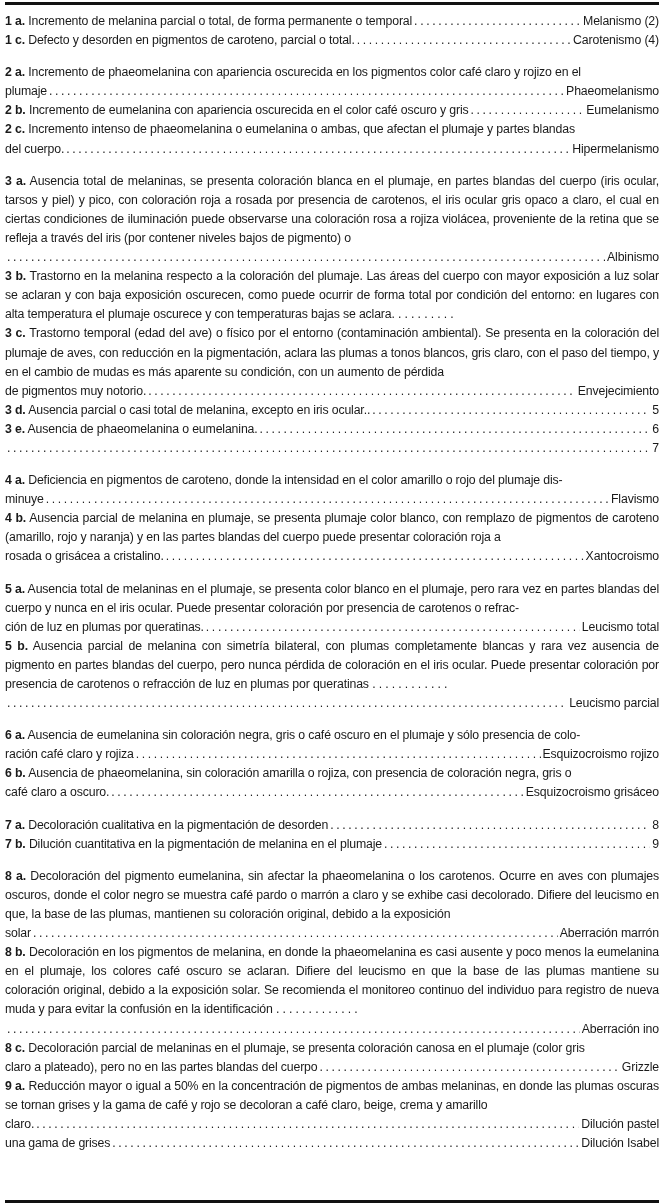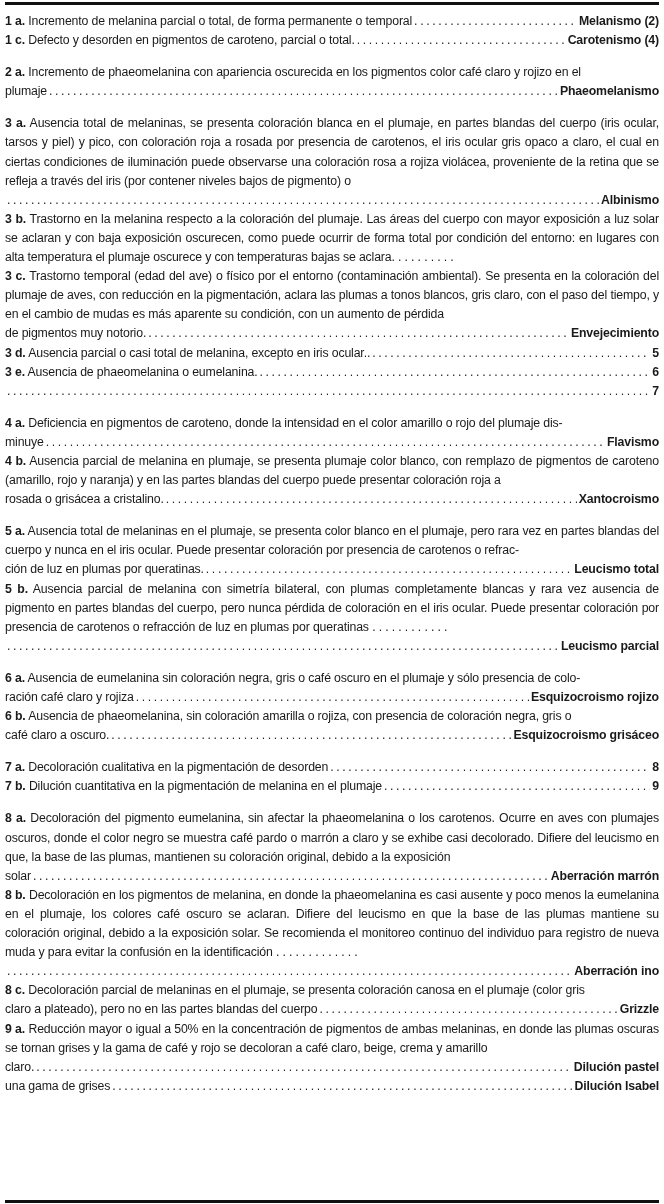--- a/index.html
+++ b/index.html
@@ -20,21 +20,21 @@
     position: relative;
   }
   .entry .code { font-weight: bold; }
   .line-end { display: flex; align-items: flex-end; }
   .line-end .tail { white-space: nowrap; }
   .line-end .dots {
     flex: 1; overflow: hidden; white-space: nowrap; margin: 0 2px;
     letter-spacing: 2.6px; color: #222;
   }
   .line-end .dots::before { content: "........................................................................................................................................................................................"; }
-  .line-end .result { font-weight: bold; white-space: nowrap; }
+  .line-end .result { font-weight: normal; white-space: nowrap; }
   .body-text { display: block; }
 </style>
 </head>
 <body>
 
 <div class="page">
   <div class="rule top"></div>
   <div class="key" id="key">
       <div class="group">
         <div class="entry">
@@ -54,20 +54,35 @@
       </div>
       <div class="group">
         <div class="entry">
           <span class="body-text"><span class="code">2 a.</span> <span>Incremento de phaeomelanina con apariencia oscurecida en los pigmentos color café claro y rojizo en el</span></span>
           <div class="line-end">
             <span class="tail">plumaje</span>
             <span class="dots"></span>
             <span class="result">Phaeomelanismo</span>
           </div>
         </div>
+        <div class="entry">
+          <div class="line-end">
+            <span class="tail"><span class="code">2 b.</span> <span>Incremento de eumelanina con apariencia oscurecida en el color café oscuro y gris</span></span>
+            <span class="dots"></span>
+            <span class="result">Eumelanismo</span>
+          </div>
+        </div>
+        <div class="entry">
+          <span class="body-text"><span class="code">2 c.</span> <span>Incremento intenso de phaeomelanina o eumelanina o ambas, que afectan el plumaje y partes blandas</span></span>
+          <div class="line-end">
+            <span class="tail">del cuerpo.</span>
+            <span class="dots"></span>
+            <span class="result">Hipermelanismo</span>
+          </div>
+        </div>
       </div>
       <div class="group">
         <div class="entry">
           <span class="body-text"><span class="code">3 a.</span> <span>Ausencia total de melaninas, se presenta coloración blanca en el plumaje, en partes blandas del cuerpo (iris ocular, tarsos y piel) y pico, con coloración roja a rosada por presencia de carotenos, el iris ocular gris opaco a claro, el cual en ciertas condiciones de iluminación puede observarse una coloración rosa a rojiza violácea, proveniente de la retina que se refleja a través del iris (por contener niveles bajos de pigmento) o</span></span>
           <div class="line-end">
             <span class="dots"></span>
             <span class="result">Albinismo</span>
           </div>
         </div>
         <div class="entry">

